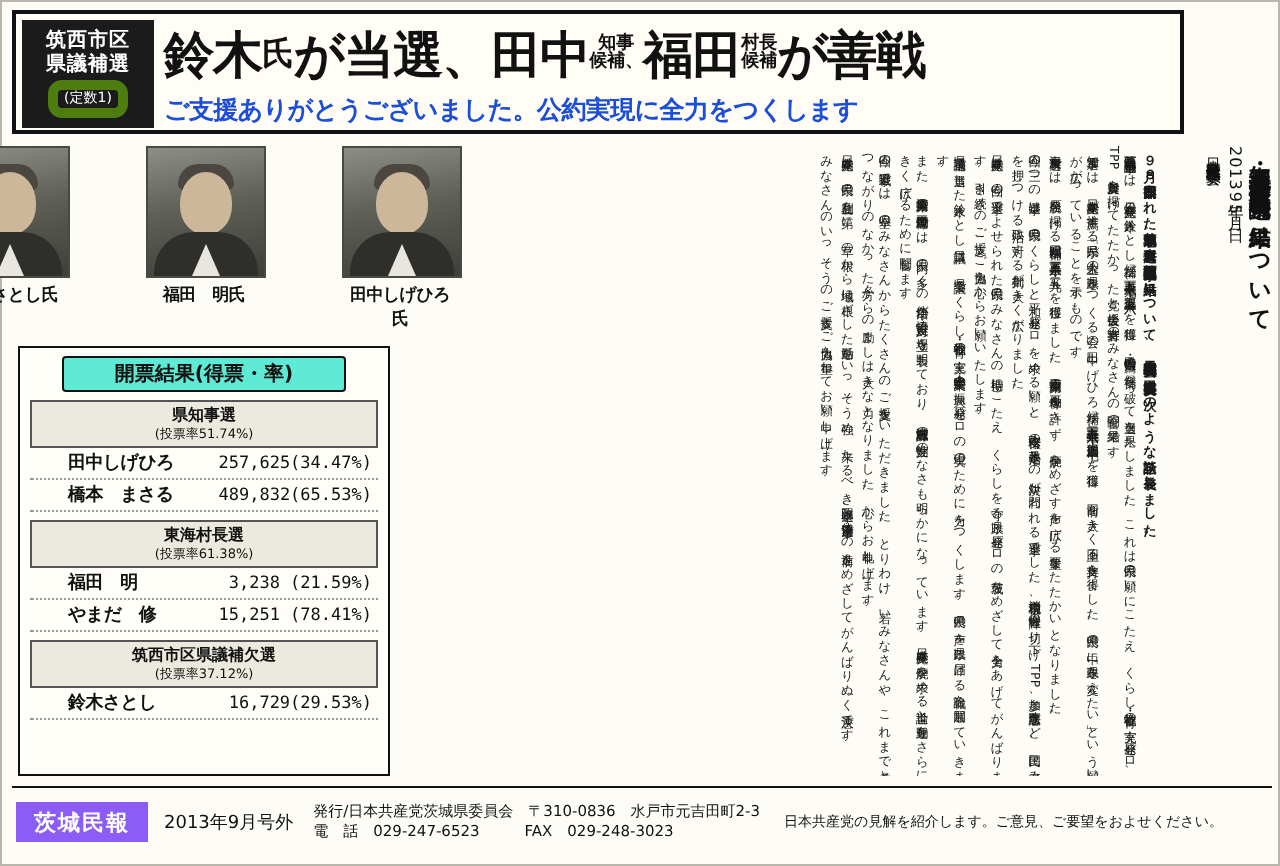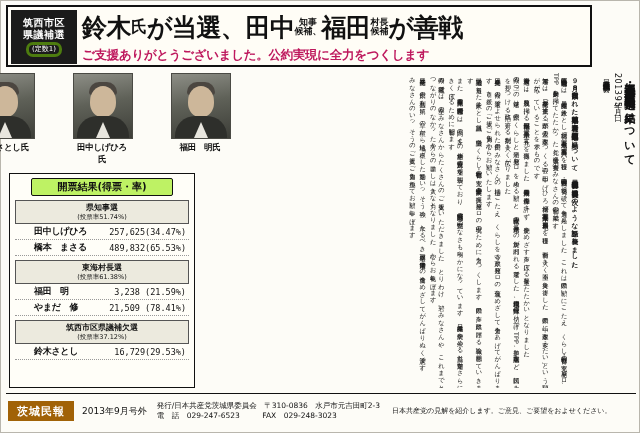--- a/index.html
+++ b/index.html
@@ -24,31 +24,31 @@
     box-sizing:border-box;
   }
   .hd-badge{
     position:absolute;left:3px;top:3px;width:66px;height:54px;
     background:#1b1b1b;color:#fff;
     display:flex;flex-direction:column;align-items:center;justify-content:center;
     line-height:1.15;
   }
   .hd-badge .l1{font-size:10px;font-weight:bold;letter-spacing:.5px;}
   .hd-badge .l2{font-size:10px;font-weight:bold;letter-spacing:.5px;}
-  .hd-badge .l3{font-size:7px;border:3px solid #4d7c0f;border-radius:7px;padding:0 3px;margin-top:2px;}
+  .hd-badge .l3{font-size:7px;border:5px solid #4d7c0f;border-radius:7px;padding:0 3px;margin-top:2px;}
   .hd-title{
     position:absolute;left:74px;top:0px;width:508px;height:40px;
     display:flex;align-items:center;white-space:nowrap;
   }
   .hd-title .big{font-size:25px;font-weight:bold;color:#111;letter-spacing:-0.5px;}
   .hd-title .mid{font-size:16px;font-weight:bold;color:#111;}
   .hd-title .small2{font-size:9px;font-weight:bold;color:#111;line-height:1.0;display:inline-block;vertical-align:middle;text-align:center;}
   .hd-sub{
     position:absolute;left:74px;top:40px;width:500px;height:18px;
-    font-size:12.5px;font-weight:bold;color:#be185d;letter-spacing:-.3px;
+    font-size:12.5px;font-weight:bold;color:#1d4ed8;letter-spacing:-.3px;
   }
   
   .rightcol{
     position:absolute;right:4px;top:72px;width:44px;height:340px;
     display:flex;flex-direction:row-reverse;
   }
   .vtext{
     writing-mode:vertical-rl;
     font-size:11px;font-weight:bold;color:#111;
     letter-spacing:1px;line-height:1.1;
@@ -96,21 +96,21 @@
   .results{
     position:absolute;left:8px;top:172px;width:186px;height:215px;
     border:1px solid #111;background:#fffef8;
     box-sizing:border-box;
   }
   .results .rtitle{
     margin:4px auto 2px;width:140px;height:16px;
     border:1px solid #111;border-radius:2px;
     font-size:10px;font-weight:bold;color:#111;
     display:flex;align-items:center;justify-content:center;
-    background:#bef264;
+    background:#5eead4;
   }
   .rsec{margin:4px 5px 2px;}
   .rsec-h{
     font-size:8px;font-weight:bold;color:#111;
     border:1px solid #555;background:#eceade;
     padding:1px 2px;display:flex;justify-content:space-between;align-items:center;flex-direction:column;
   }
   .rsec-h .note{font-size:6.5px;font-weight:normal;}
   .rrow{
     display:flex;justify-content:space-between;align-items:center;
@@ -136,21 +136,21 @@
     text-align:justify;
   }
   .col.lead{font-weight:bold;font-size:6.6px;}
   
   .footer{
     position:absolute;left:5px;bottom:4px;width:630px;height:34px;
     border-top:1px solid #111;
     display:flex;align-items:center;
   }
   .fl-badge{
-    width:66px;height:20px;background:#a16207;color:#fff;
+    width:66px;height:20px;background:#8b5cf6;color:#fff;
     display:flex;align-items:center;justify-content:center;
     font-size:11px;font-weight:bold;letter-spacing:1px;margin-left:2px;
   }
   .fdate{font-size:9px;color:#111;margin-left:8px;white-space:nowrap;}
   .fpub{font-size:7.5px;color:#111;margin-left:10px;line-height:1.4;}
   .fnote{font-size:7px;color:#111;margin-left:12px;line-height:1.5;}
   .hr-sep{
     position:absolute;left:5px;bottom:38px;width:630px;height:0;
     border-top:1px solid #111;
   }
@@ -195,30 +195,30 @@
       </div>
       <div class="pname">鈴木さとし氏</div>
     </div>
     <div class="pcard">
       <div class="pimg">
         <div class="hair"></div>
         <div class="face"></div>
         <div class="body"></div>
         <div class="shirt"></div>
       </div>
-      <div class="pname">田中しげひろ氏</div>
+      <div class="pname">福田　明氏</div>
     </div>
     <div class="pcard">
       <div class="pimg">
         <div class="hair"></div>
         <div class="face"></div>
         <div class="body"></div>
         <div class="shirt"></div>
       </div>
-      <div class="pname">福田　明氏</div>
+      <div class="pname">田中しげひろ氏</div>
     </div>
   </div>
 
   <div class="results">
     <div class="rtitle">開票結果(得票・率)</div>
 
     <div class="rsec">
       <div class="rsec-h">
         <span>県知事選</span>
         <span class="note">(投票率51.74%)</span>
@@ -237,21 +237,21 @@
       <div class="rsec-h">
         <span>東海村長選</span>
         <span class="note">(投票率61.38%)</span>
       </div>
       <div class="rrow">
         <span class="nm">福田　明</span>
         <span class="vl">3,238 (21.59%)</span>
       </div>
       <div class="rrow">
         <span class="nm">やまだ　修</span>
-        <span class="vl">21,509 (78.41%)</span>
+        <span class="vl">15,251 (78.41%)</span>
       </div>
     </div>
 
     <div class="rsec">
       <div class="rsec-h">
         <span>筑西市区県議補欠選</span>
         <span class="note">(投票率37.12%)</span>
       </div>
       <div class="rrow win">
         <span class="nm">鈴木さとし</span>

